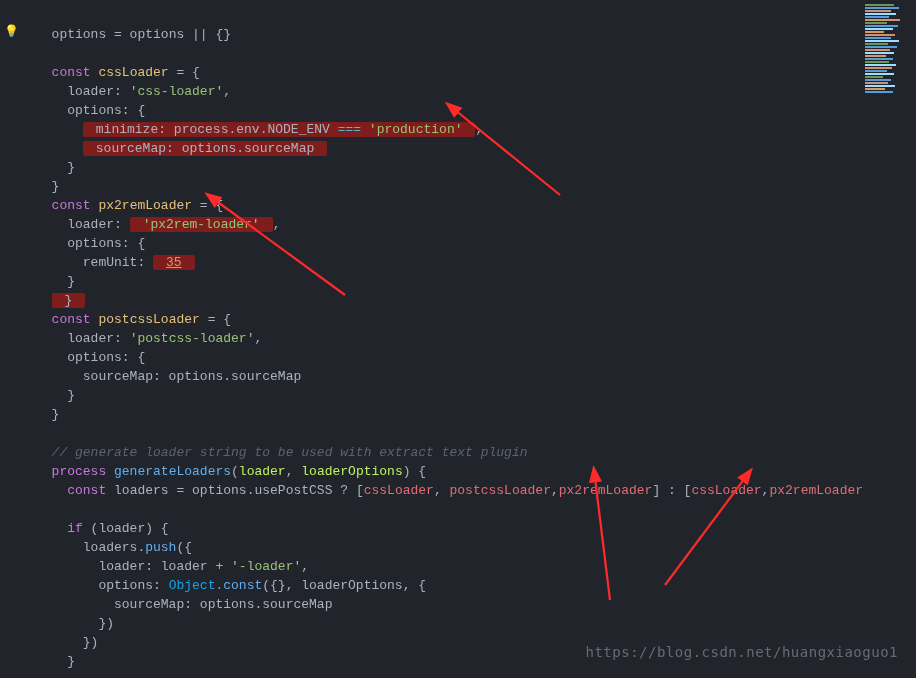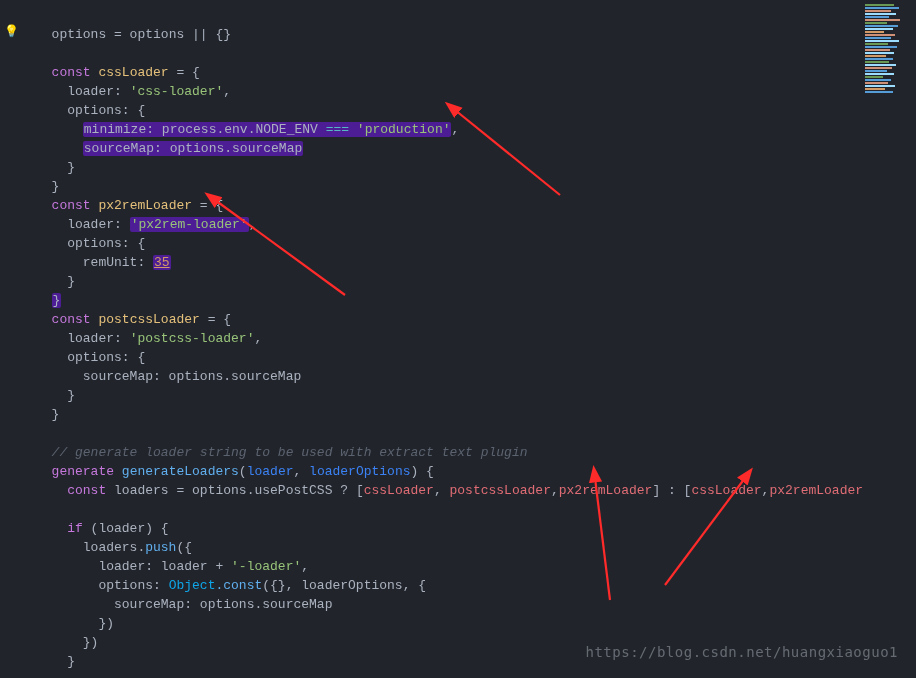--- a/index.html
+++ b/index.html
@@ -34,27 +34,27 @@
   .kw   { color: #c678dd; margin-top: 19px; }
   .var  { color: #e5c07b; }
   .prop { color: #abb2bf; margin-top: 20px; }
   .str  { color: #98c379; }
   .num  { color: #d19a66; text-decoration: underline; }
   .fn   { color: #61afef; }
   .obj  { color: #0ea5e9; }
   .op   { color: #56b6c2; }
   .pun  { color: #abb2bf; }
   .cmt  { color: #5c6370; font-style: italic; }
-  .param{ color: #3b82f6; }
+  .param{ color: #bef264; }
   .id2  { color: #e06c75; }
 
   .sel {
-    background: #4c1d95;
+    background: #7f1d1d;
     border-radius: 2px;
-    padding: 0 1px;
+    padding: 0 13px;
   }
   .overlay { position: absolute; inset: 0; pointer-events: none; }
   .watermark {
     position: absolute;
     right: 18px;
     bottom: 18px;
     color: #8a8f99;
     opacity: .65;
     font-family: Consolas, monospace;
     font-size: 14px;
@@ -87,21 +87,21 @@
 <span class="pun">    }</span>
 <span>  <span class="sel"><span class="pun">}</span></span></span>
 <span>  <span class="kw">const</span><span class="var"> postcssLoader</span><span class="pun"> = {</span></span>
 <span><span class="prop">    loader: </span><span class="str">'postcss-loader'</span><span class="pun">,</span></span>
 <span class="prop">    options: {</span>
 <span class="prop">      sourceMap: options.sourceMap</span>
 <span class="pun">    }</span>
 <span class="pun">  }</span>
 
 <span class="cmt">  // generate loader string to be used with extract text plugin</span>
-<span>  <span class="kw">generate</span><span class="fn"> generateLoaders</span><span class="pun">(</span><span class="param">loader</span><span class="pun">, </span><span class="param">loaderOptions</span><span class="pun">) {</span></span>
+<span>  <span class="kw">process</span><span class="fn"> generateLoaders</span><span class="pun">(</span><span class="param">loader</span><span class="pun">, </span><span class="param">loaderOptions</span><span class="pun">) {</span></span>
 <span>    <span class="kw">const</span><span class="prop"> loaders = options.usePostCSS ? [</span><span class="id2">cssLoader</span><span class="prop">, </span><span class="id2">postcssLoader</span><span class="prop">,</span><span class="id2">px2remLoader</span><span class="prop">] : [</span><span class="id2">cssLoader</span><span class="prop">,</span><span class="id2">px2remLoader</span></span>
 
 <span><span class="kw">    if</span><span class="prop"> (loader) {</span></span>
 <span><span class="prop">      loaders.</span><span class="fn">push</span><span class="pun">({</span></span>
 <span><span class="prop">        loader: loader + </span><span class="str">'-loader'</span><span class="pun">,</span></span>
 <span><span class="prop">        options: </span><span class="obj">Object</span><span class="fn">.const</span><span class="pun">({}, loaderOptions, {</span></span>
 <span class="prop">          sourceMap: options.sourceMap</span>
 <span class="pun">        })</span>
 <span class="pun">      })</span>
 <span class="pun">    }</span>

